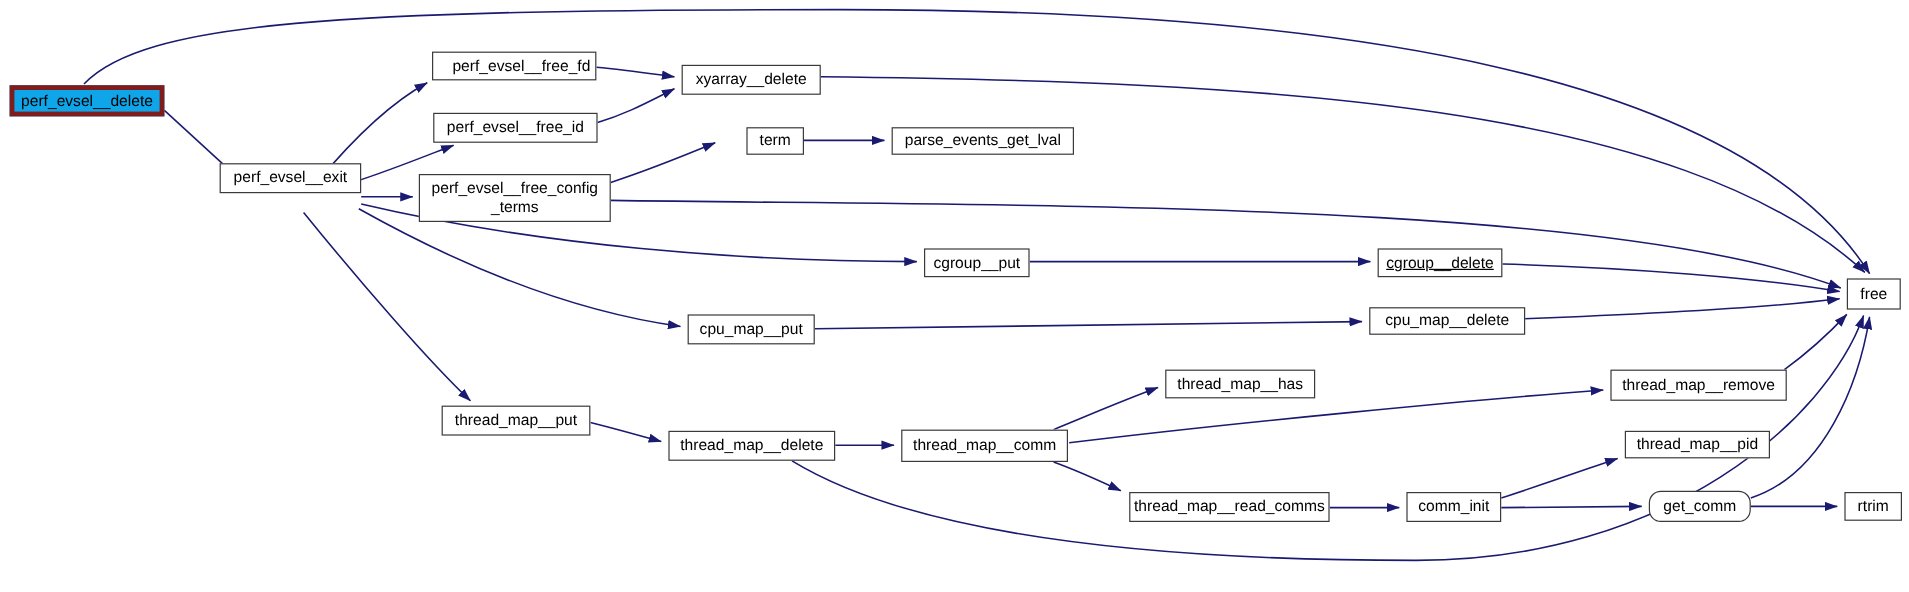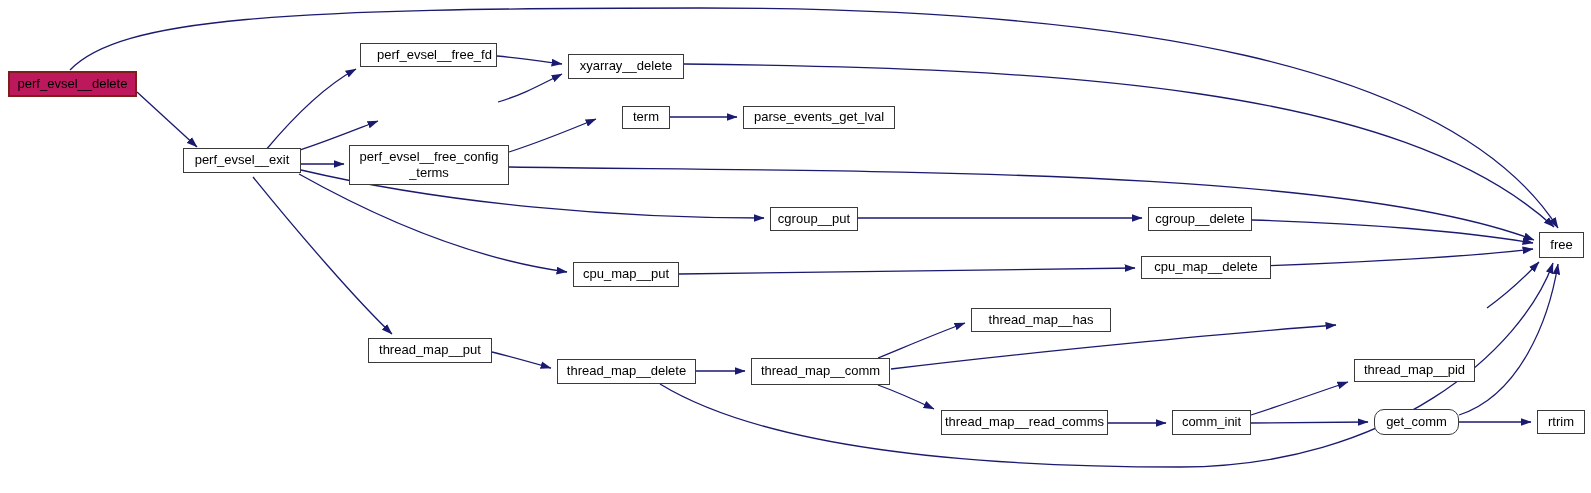--- a/index.html
+++ b/index.html
@@ -21,22 +21,22 @@
     display:flex;
     align-items:center;
     justify-content:center;
     text-align:center;
     white-space:pre-line;
     line-height:1.25;
     cursor:pointer;
     z-index:2;
   }
   .node.root{
-    background:#be185d;
-    border:2px solid #7f1d1d;
+    background:#0ea5e9;
+    border:4px solid #7f1d1d;
     cursor:default;
   }
   .edge{
     fill:none;
     stroke:#1a1a70;
     stroke-width:1.3;
   }
 </style>
 </head>
 <body>
@@ -76,56 +76,58 @@
     <path class="edge" d="M1108,423 L1166,423" marker-end="url(#arrow)"></path>
     <path class="edge" d="M1251,415 C1285,404 1316,393 1348,382" marker-end="url(#arrow)"></path>
     <path class="edge" d="M1251,423 L1368,422" marker-end="url(#arrow)"></path>
     <path class="edge" d="M1459,422 L1531,422" marker-end="url(#arrow)"></path>
     <path class="edge" d="M1459,415 C1520,395 1549,320 1558,264" marker-end="url(#arrow)"></path>
     <path class="edge" d="M1487,308 C1505,295 1523,279 1539,262" marker-end="url(#arrow)"></path>
   </svg>
 
   <div class="node root" style="left:8px;top:71px;width:129px;height:26px;">perf_evsel__delete</div>
 
-  <div class="node" style="left:183px;top:148px;width:118px;height:25px;">perf_evsel__exit</div>
+  <div class="node" style="left:183px;top:136px;width:118px;height:25px;">perf_evsel__exit</div>
 
   <div class="node" style="left:360px;top:43px;width:137px;height:24px;padding-left:12px;">perf_evsel__free_fd</div>
 
+  <div class="node" style="left:361px;top:94px;width:137px;height:25px;">perf_evsel__free_id</div>
 
   <div class="node" style="left:568px;top:54px;width:116px;height:25px;">xyarray__delete</div>
 
   <div class="node" style="left:602px;top:106px;width:48px;height:23px;margin-left:20px;">term</div>
 
   <div class="node" style="left:349px;top:145px;width:160px;height:40px;">perf_evsel__free_config
 _terms</div>
 
   <div class="node" style="left:743px;top:106px;width:152px;height:23px;">parse_events_get_lval</div>
 
   <div class="node" style="left:770px;top:207px;width:88px;height:24px;">cgroup__put</div>
 
-  <div class="node" style="left:1148px;top:207px;width:104px;height:24px;">cgroup__delete</div>
+  <div class="node" style="left:1148px;top:207px;width:104px;height:24px;text-decoration:underline;">cgroup__delete</div>
 
   <div class="node" style="left:573px;top:262px;width:106px;height:25px;">cpu_map__put</div>
 
   <div class="node" style="left:1141px;top:256px;width:130px;height:23px;">cpu_map__delete</div>
 
   <div class="node" style="left:368px;top:338px;width:124px;height:25px;">thread_map__put</div>
 
   <div class="node" style="left:751px;top:358px;width:139px;height:27px;">thread_map__comm</div>
 
   <div class="node" style="left:557px;top:359px;width:139px;height:25px;">thread_map__delete</div>
 
-  <div class="node" style="left:971px;top:308px;width:140px;height:24px;text-align:right;">thread_map__has</div>
+  <div class="node" style="left:971px;top:308px;width:125px;height:24px;text-align:right;">thread_map__has</div>
 
   <div class="node" style="left:941px;top:410px;width:167px;height:25px;">thread_map__read_comms</div>
 
   <div class="node" style="left:1172px;top:410px;width:79px;height:25px;">comm_init</div>
 
   <div class="node" style="left:1374px;top:409px;width:85px;height:26px;border-radius:10px;">get_comm</div>
 
+  <div class="node" style="left:1342px;top:308px;width:147px;height:26px;">thread_map__remove</div>
 
   <div class="node" style="left:1354px;top:359px;width:121px;height:23px;">thread_map__pid</div>
 
   <div class="node" style="left:1539px;top:232px;width:45px;height:26px;text-align:center;">free</div>
 
   <div class="node" style="left:1537px;top:410px;width:48px;height:24px;">rtrim</div>
 
 </div>
 
 </body></html>

